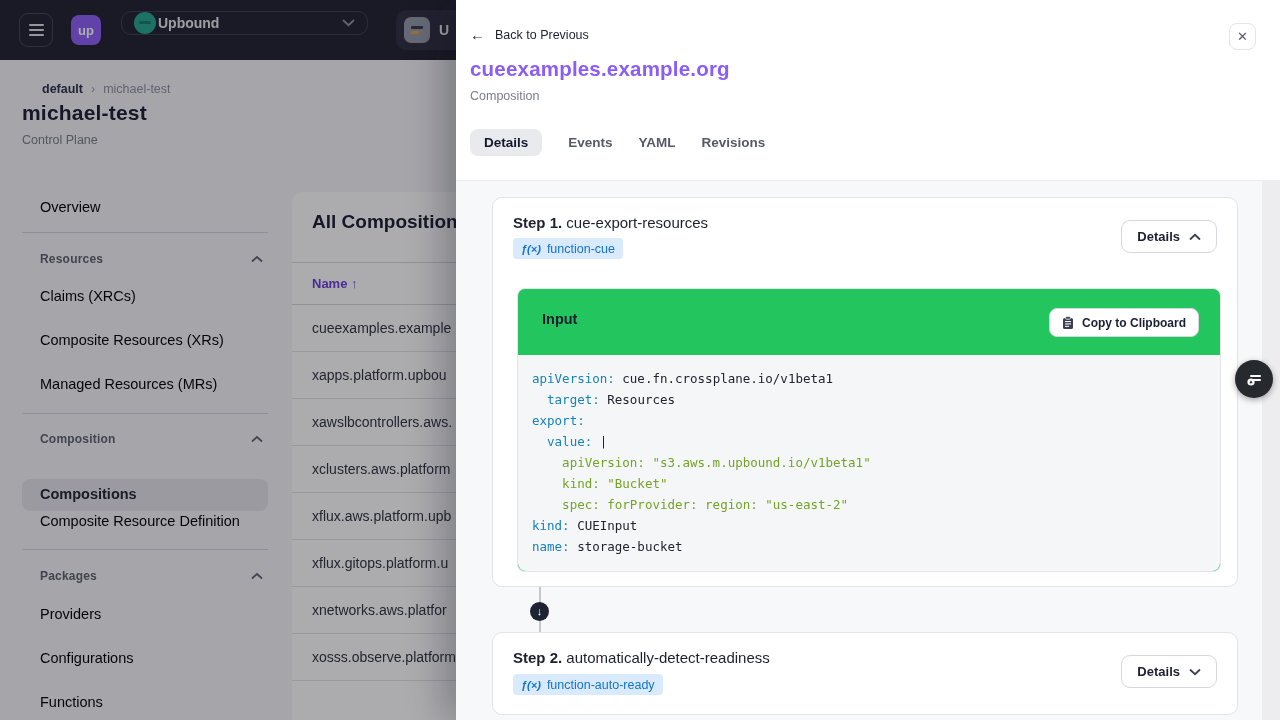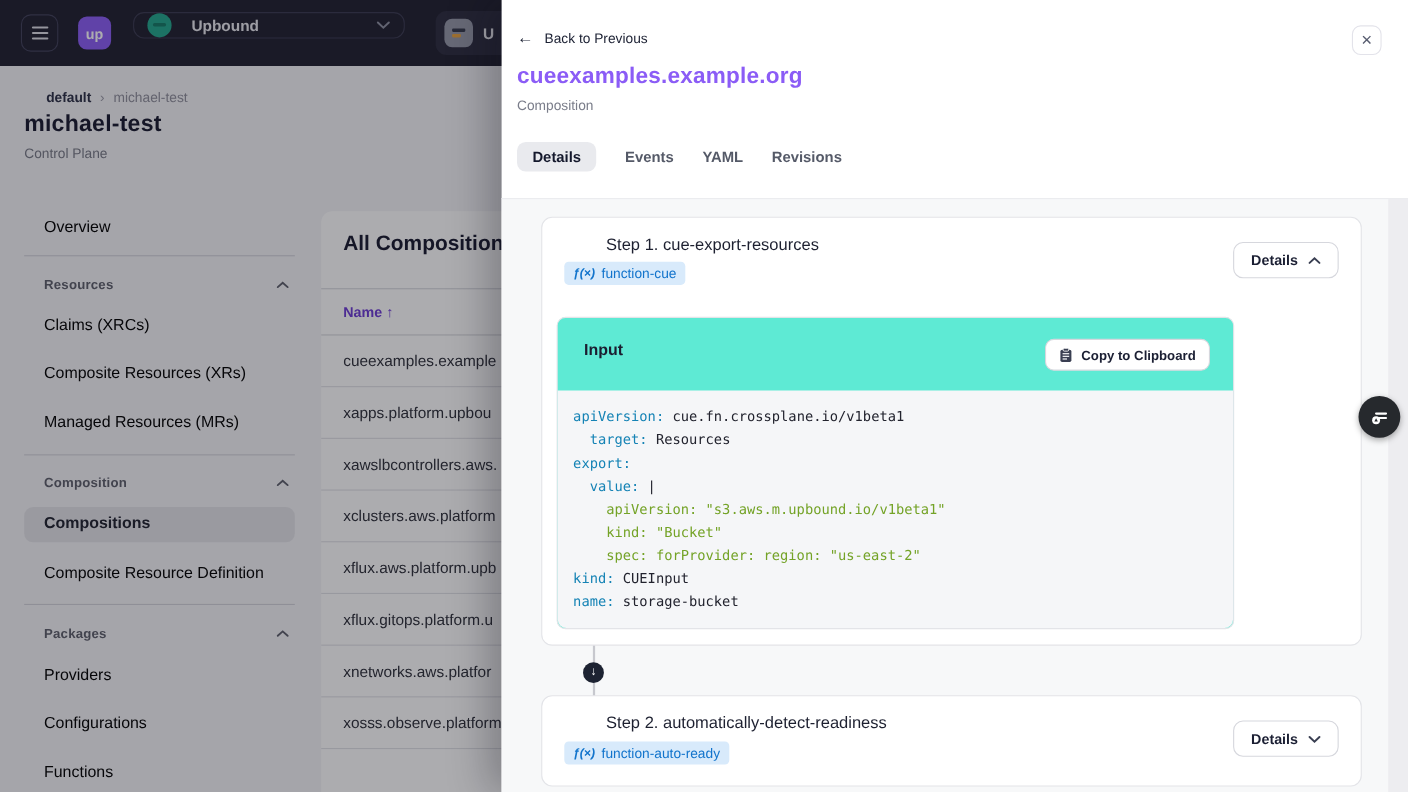--- a/index.html
+++ b/index.html
@@ -8,21 +8,21 @@
        -webkit-font-smoothing:antialiased;}
 
   
   .topbar{position:absolute;left:0;top:0;width:1280px;height:60px;background:#1f1f2e;}
   .hamburger{position:absolute;left:19px;top:13px;width:34px;height:34px;border:1.5px solid #41415a;
              border-radius:9px;display:flex;flex-direction:column;justify-content:center;align-items:center;gap:3px;box-sizing:border-box;cursor:pointer;}
   .hamburger .bar{width:15px;height:2px;background:#dcdce4;border-radius:1px;}
   .logo{position:absolute;left:71px;top:15px;width:30px;height:30px;border-radius:8px;background:var(--accent-purple,#8a5cf5);
         color:#fff;font-weight:700;font-size:13px;display:flex;align-items:center;justify-content:center;}
   .org-select{position:absolute;left:121px;top:11px;width:247px;height:24px;border:1px solid #3a3a50;border-radius:10px;
-              box-sizing:border-box;display:flex;align-items:center;padding:0 12px;gap:18px;cursor:pointer;}
+              box-sizing:border-box;display:flex;align-items:center;padding:0 12px;gap:2px;cursor:pointer;}
   .org-dot{width:22px;height:22px;border-radius:50%;background:var(--teal,#23a68c);position:relative;flex:none;}
   .org-dot:after{content:"";position:absolute;left:5px;top:9px;width:12px;height:3px;background:#157a66;border-radius:2px;}
   .org-label{color:#e8e8ee;font-size:14px;font-weight:700;flex:1;}
   .partial-btn{position:absolute;left:396px;top:10px;width:120px;height:40px;background:#2b2b3e;border-radius:10px;
                display:flex;align-items:center;gap:9px;padding:0 8px;box-sizing:border-box;cursor:pointer;}
   .partial-ic{width:26px;height:26px;border-radius:7px;background:#9598a8;position:relative;flex:none;}
   .partial-ic:before{content:"";position:absolute;left:7px;top:9px;width:12px;height:3px;background:#34384a;border-radius:1px;}
   .partial-ic:after{content:"";position:absolute;left:7px;top:14px;width:8px;height:2.5px;background:#e8a23d;border-radius:1px;}
   .partial-label{color:#f0f0f5;font-size:14px;font-weight:700;}
 
@@ -32,21 +32,21 @@
   .crumb-sep{color:#9a9aa6;}
   .crumb-b{color:#8f8f9c;}
   .page-title{position:absolute;left:22px;top:101px;font-size:21px;font-weight:700;color:#181a2e;letter-spacing:.2px;}
   .page-sub{position:absolute;left:22px;top:133px;font-size:12.5px;color:#797b87;}
 
   
   .side-item{position:absolute;left:40px;font-size:14.5px;color:#000000;cursor:pointer;white-space:nowrap;}
   .side-div{position:absolute;left:22px;width:246px;height:1px;background:#d3d3da;}
   .side-head{position:absolute;left:40px;font-size:12px;font-weight:700;color:#5d5f6b;letter-spacing:.2px;cursor:pointer;}
   .side-chev{position:absolute;left:251px;width:12px;height:8px;cursor:pointer;}
-  .side-selected{position:absolute;left:22px;top:461px;width:246px;height:32px;background:#e4e4e9;border-radius:8px;cursor:pointer;}
+  .side-selected{position:absolute;left:22px;top:479px;width:246px;height:32px;background:#e4e4e9;border-radius:8px;cursor:pointer;}
   .side-selected span{position:absolute;left:18px;top:7px;font-size:14.5px;font-weight:700;color:#20222f;}
 
   
   .main-card{position:absolute;left:292px;top:192px;width:988px;height:528px;background:#fff;border-radius:10px 0 0 0;}
   .main-title{position:absolute;left:20px;top:19px;font-size:19px;font-weight:700;color:#181a2e;white-space:nowrap;}
   .thead{position:absolute;left:0;top:70px;width:100%;height:43px;border-top:1px solid #d6d7dc;border-bottom:1px solid #d6d7dc;box-sizing:border-box;}
   .thead .col{position:absolute;left:20px;top:13px;font-size:13px;font-weight:700;color:var(--table-header-purple,#6d3bd4);cursor:pointer;white-space:nowrap;}
   .trow{position:absolute;left:0;width:100%;height:47px;border-bottom:1px solid #e1e2e7;box-sizing:border-box;cursor:pointer;}
   .trow span{position:absolute;left:20px;top:15px;font-size:14px;color:#2e303a;white-space:nowrap;}
 
@@ -66,29 +66,29 @@
   .tab{font-size:13.5px;color:#555a68;font-weight:600;cursor:pointer;padding:6px 0;}
   .tab.active{background:#e9eaee;border-radius:8px;padding:6px 14px;color:#14182c;font-weight:700;}
 
   .panel-body{position:absolute;left:0;top:180px;right:0;bottom:0;background:#f7f8f9;border-top:1px solid #ebecef;box-sizing:border-box;}
   .scroll-track{position:absolute;right:0;top:0;bottom:0;width:18px;background:#ededf0;cursor:pointer;}
 
   .step-card{position:absolute;left:36px;width:746px;background:#fff;border:1px solid #e3e4e8;border-radius:10px;box-sizing:border-box;}
   .step1{top:16px;height:390px;}
   .step2{top:451px;height:83px;}
   .step-title{position:absolute;left:20px;top:16px;font-size:15px;color:#1d2030;white-space:nowrap;}
-  .step-title b{font-weight:400;margin-left:38px;}
+  .step-title b{font-weight:700;}
   .fn-badge{position:absolute;left:20px;top:40px;height:21px;background:var(--badge-bg,#d8eafb);border-radius:4px;
             display:inline-flex;align-items:center;gap:6px;padding:0 8px;color:var(--link-blue,#1274cc);font-size:12.5px;}
   .fn-glyph{font-style:italic;font-size:11px;font-weight:600;}
   .details-btn{position:absolute;right:20px;top:22px;height:33px;border:1px solid #d6d7dd;border-radius:9px;background:#fff;
                display:inline-flex;align-items:center;gap:9px;padding:0 15px;cursor:pointer;box-sizing:border-box;}
   .details-btn span{font-size:13px;font-weight:700;color:#1b1f33;}
 
-  .input-card{position:absolute;left:13px;top:90px;width:616px;height:284px;border:1px solid #e3e4e8;border-radius:8px;background:#5eead4;box-sizing:border-box;}
+  .input-card{position:absolute;left:24px;top:90px;width:704px;height:284px;border:1px solid #e3e4e8;border-radius:8px;background:#22c55e;box-sizing:border-box;}
   .input-title{position:absolute;left:24px;top:22px;font-size:14.5px;font-weight:700;color:#1b1e30;}
   .copy-btn{position:absolute;right:21px;top:19px;height:29px;border:1px solid #d6d7dd;border-radius:8px;background:#fff;
             display:inline-flex;align-items:center;gap:8px;padding:0 12px;cursor:pointer;box-sizing:border-box;}
   .copy-btn span{font-size:12px;font-weight:700;color:#1b1f33;}
   .code-block{position:absolute;left:0;right:0;top:66px;bottom:0;background:#f5f6f8;border-radius:0 0 8px 8px;
               padding:13px 14px;box-sizing:border-box;overflow:hidden;}
   .code-line{font-family:"DejaVu Sans Mono","Liberation Mono",monospace;font-size:12.5px;line-height:21px;white-space:pre;}
   .tok-key{color:var(--code-key,#1583b5);}
   .tok-plain{color:#22232e;}
   .tok-str{color:var(--code-string,#74a327);}

